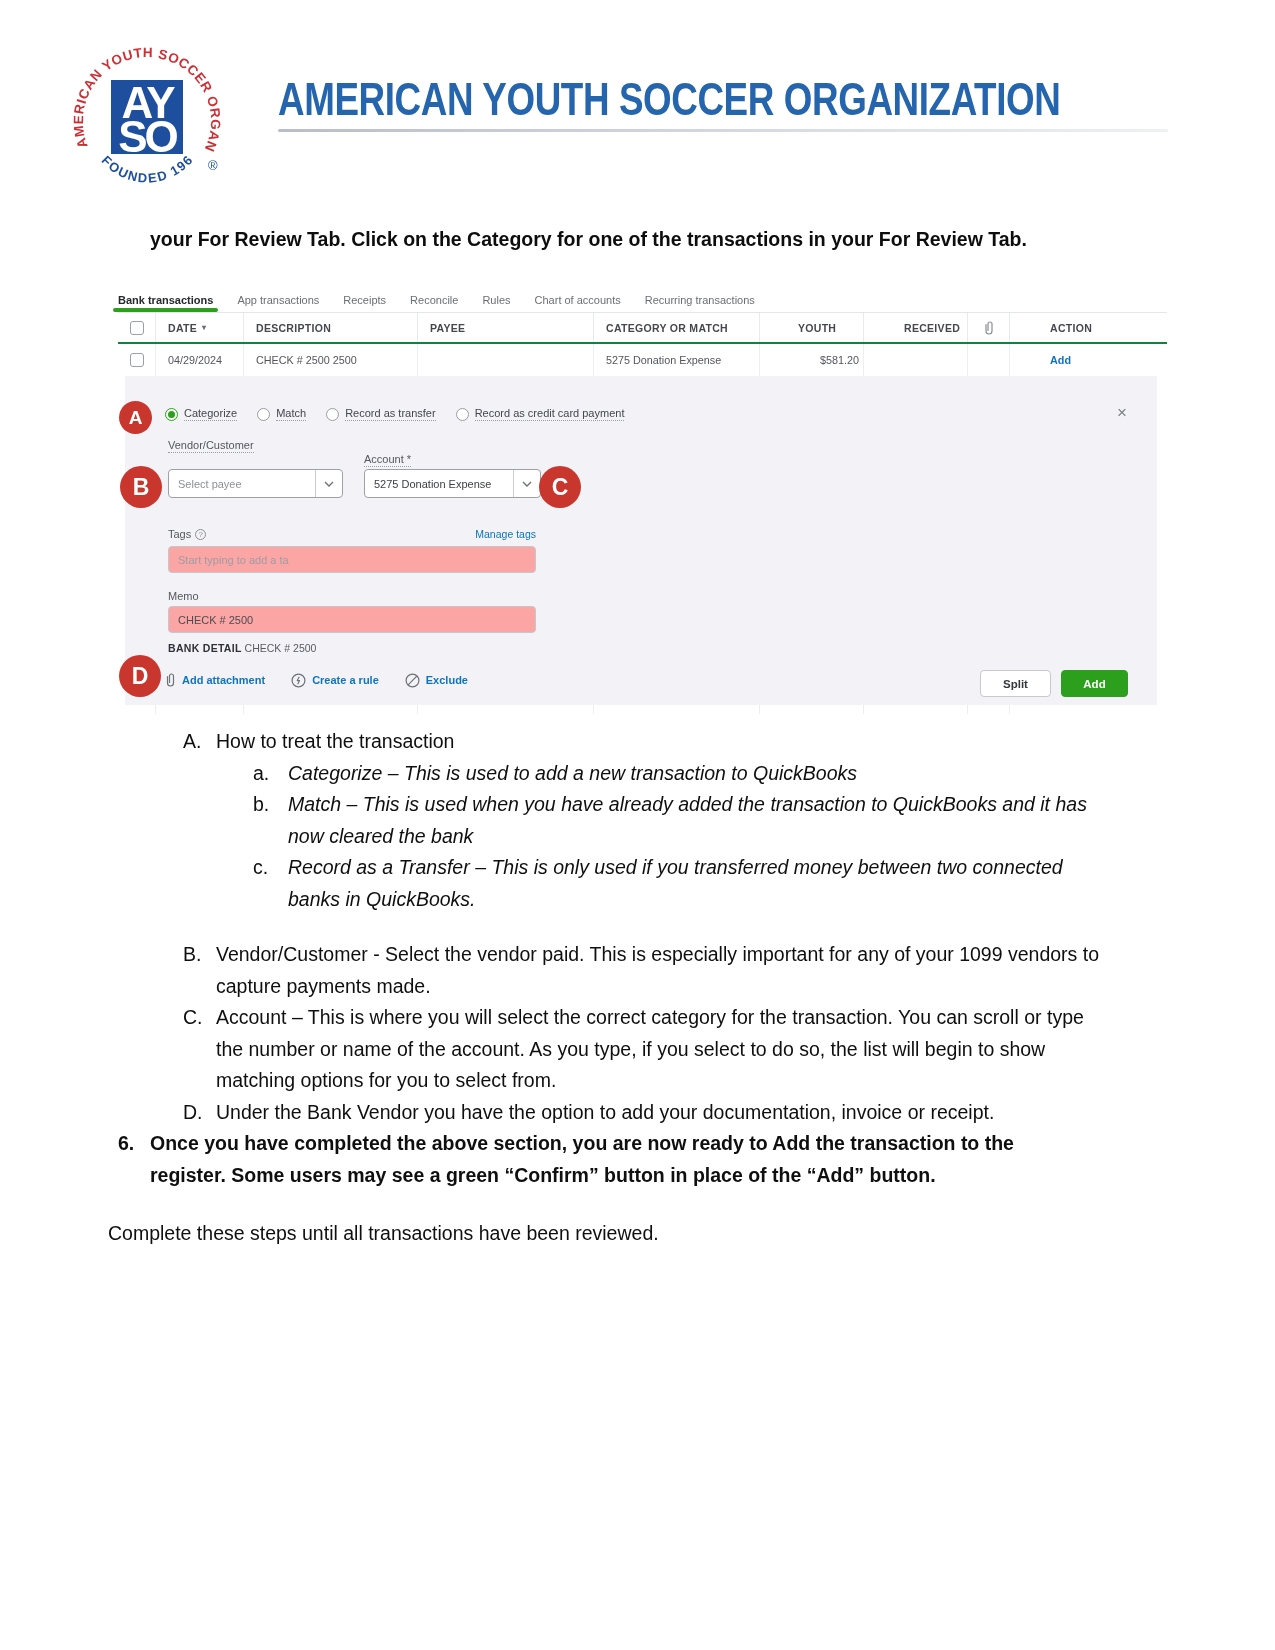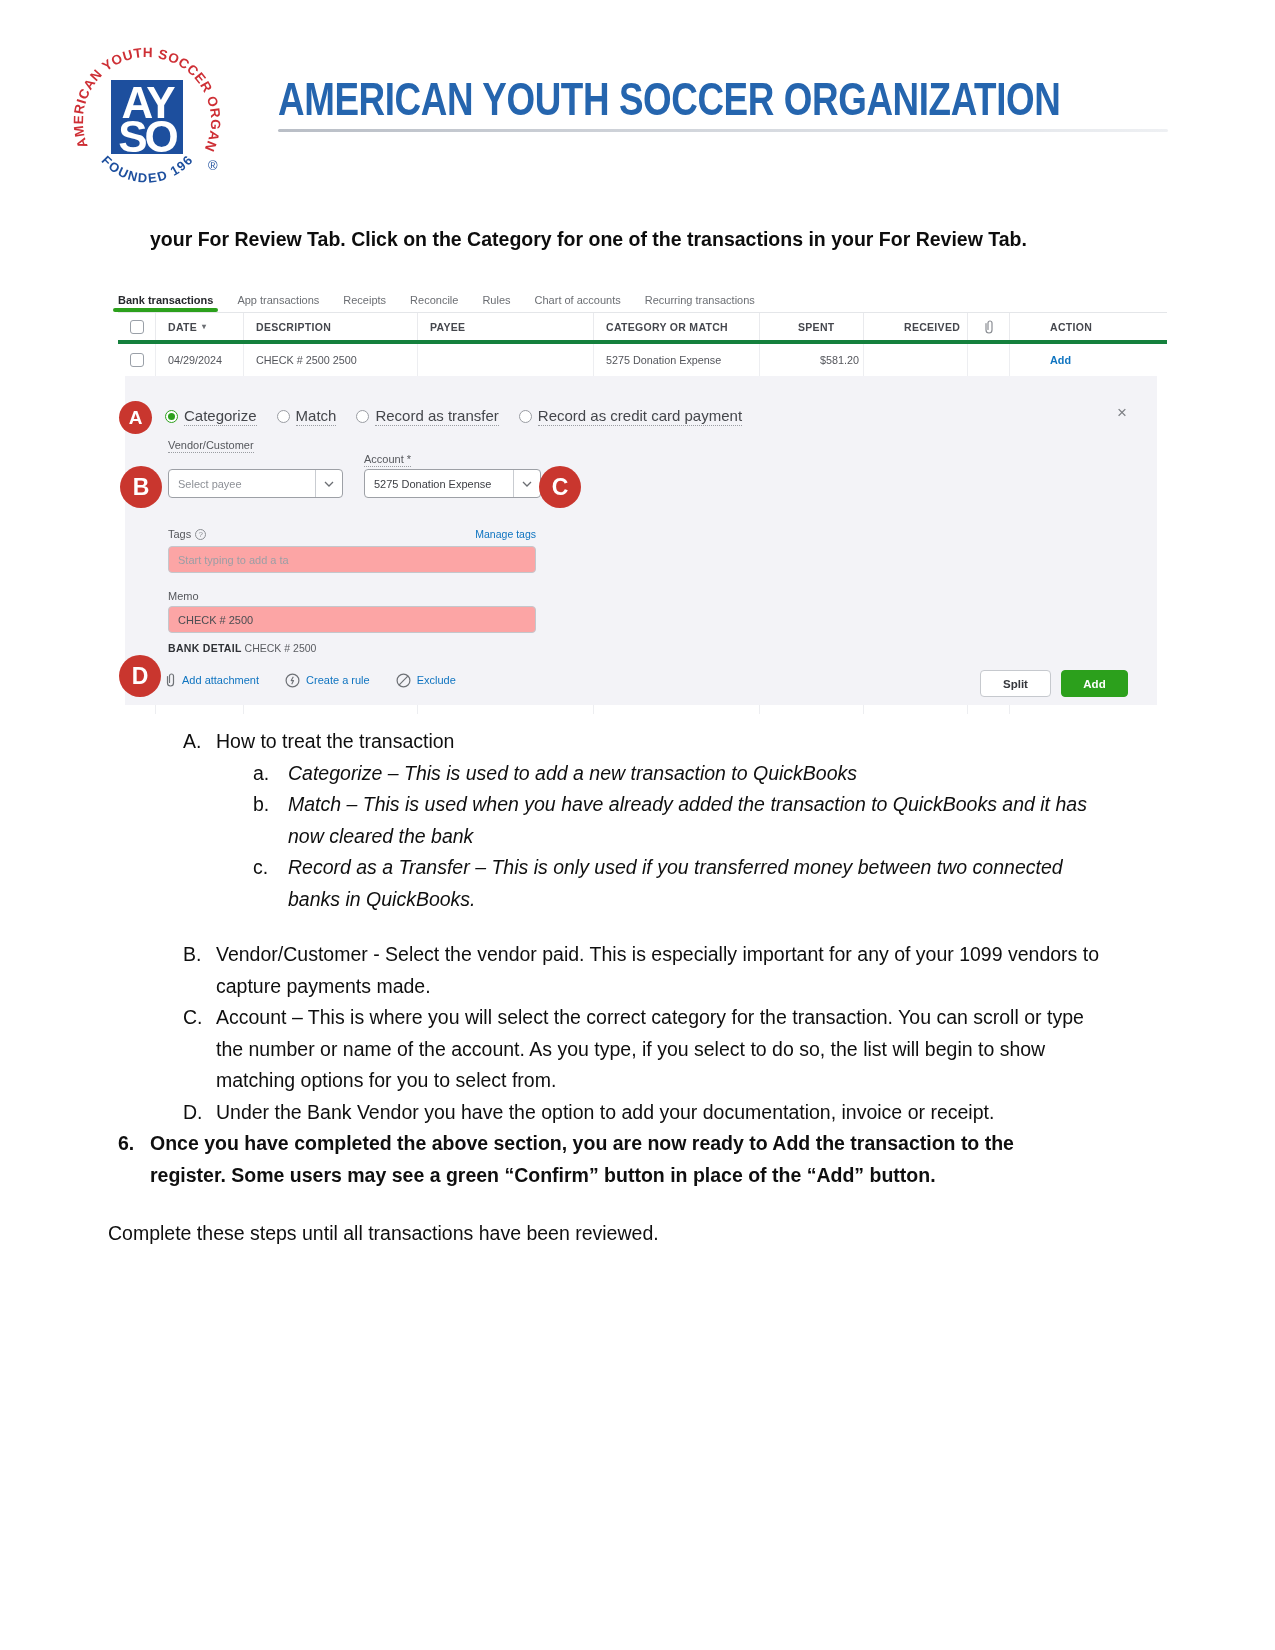--- a/index.html
+++ b/index.html
@@ -21,21 +21,21 @@
 
   
   #qb { position:absolute; left:118px; top:288px; width:1049px; height:424px; font-family:"Liberation Sans",sans-serif; }
   .qb-tabs { display:flex; align-items:flex-end; gap:24px; height:25px; border-bottom:1px solid #e4e6e9; }
   .qb-tab { font-size:11px; color:#6b6e73; padding-bottom:6px; position:relative; white-space:nowrap; cursor:pointer; }
   .qb-tab.active { color:#26282c; font-weight:700; }
   .qb-tab.active::after { content:""; position:absolute; left:-5px; right:-5px; bottom:0; height:4px;
     background:#2ca01c; border-radius:3px; }
 
   .qb-grid { display:grid; grid-template-columns:38px 88px 174px 176px 166px 104px 104px 42px 1fr; align-items:center; }
-  .qb-head { height:31px; border-bottom:4px solid #15803d; }
+  .qb-head { height:31px; border-bottom:2px solid #15803d; }
   .qb-head > div { font-size:10.5px; font-weight:700; color:#45474d; letter-spacing:0.3px;
     padding-left:12px; height:100%; display:flex; align-items:center; border-right:1px solid #e9eaed; }
   .qb-head > div:last-child, .qb-row > div:last-child { border-right:none; }
   .qb-row { height:32px; }
   .qb-row > div { font-size:10.8px; color:#53555b; padding-left:12px; height:100%;
     display:flex; align-items:center; border-right:1px solid #edeef1; }
   .col-spent { justify-content:flex-end; padding-right:4px; }
   .col-action { padding-left:40px !important; }
   .caret { font-size:8px; color:#6b6e73; margin-left:5px; }
   .qb-checkbox { width:14px; height:14px; border:1px solid #9aa0a8; border-radius:3px; background:#fff; margin-left:11px; cursor:pointer; }
@@ -48,21 +48,21 @@
   #badge-a { left:-6px; top:25px; width:33px; height:33px; font-size:19px; }
   #badge-b { left:-5px; top:90px; width:42px; height:42px; font-size:23px; }
   #badge-c { left:414px; top:90px; width:42px; height:42px; font-size:23px; }
   #badge-d { left:-6px; top:279px; width:42px; height:42px; font-size:23px; }
 
   .radio-row { position:absolute; left:40px; top:31px; display:flex; align-items:center; gap:20px; }
   .radio-item { display:flex; align-items:center; gap:6px; cursor:pointer; }
   .radio { width:13px; height:13px; border-radius:50%; border:1px solid #9a9da3; background:#fff; position:relative; }
   .radio.sel { border:1.5px solid #2ca01c; }
   .radio.sel::after { content:""; position:absolute; left:2px; top:2px; width:7px; height:7px; border-radius:50%; background:#2ca01c; }
-  .radio-label { font-size:15px; color:#44464b; border-bottom:1px dotted #9a9da2; padding-bottom:1px; }
+  .radio-label { font-size:11px; color:#44464b; border-bottom:1px dotted #9a9da2; padding-bottom:1px; }
   #panel-close { position:absolute; right:30px; top:28px; font-size:17px; color:#7e8085; cursor:pointer; line-height:1; }
 
   .field-label { position:absolute; font-size:11px; color:#55575c; }
   .dotted { border-bottom:1px dotted #9a9da2; padding-bottom:1px; }
   .selectbox { position:absolute; height:29px; background:#fff; border:1px solid #9da0a6; border-radius:4px;
     display:flex; align-items:center; cursor:pointer; }
   .selectbox .val { flex:1; font-size:11px; padding-left:9px; }
   .val.placeholder { color:#8d9096; }
   .val.filled { color:#3c3e43; }
   .chev { width:27px; height:100%; border-left:1px solid #c9ccd1; display:flex; align-items:center; justify-content:center; }
@@ -73,21 +73,21 @@
 
   .tagrow { position:absolute; left:43px; top:152px; width:368px; display:flex; align-items:flex-end; justify-content:space-between; }
   .tags-label { font-size:11px; color:#55575c; display:flex; align-items:center; gap:4px;text-align:right; }
   .help-icon { width:11px; height:11px; border:1px solid #8c8f94; border-radius:50%; font-size:8px; color:#8c8f94;
     display:flex; align-items:center; justify-content:center; }
   .manage-tags { font-size:10.5px; color:#0f74c0; cursor:pointer; }
 
   #bank-detail { position:absolute; left:43px; top:266px; font-size:10.5px; color:#5a5c61; }
   #bank-detail b { color:#2f3136; letter-spacing:0.3px;margin-top:46px; }
 
-  .panel-actions { position:absolute; left:40px; top:296px; display:flex; align-items:center; gap:26px; }
+  .panel-actions { position:absolute; left:40px; top:296px; display:flex; align-items:center; gap:26px;font-weight:bold; }
   .pa-item { display:flex; align-items:center; gap:6px; cursor:pointer; }
   .pa-item span { font-size:11px; color:#0f74c0; }
   .panel-buttons { position:absolute; right:29px; top:294px; display:flex; gap:10px; }
   .btn { height:27px; border-radius:4px; font-size:11.5px; font-weight:700; display:flex; align-items:center;
     justify-content:center; cursor:pointer; }
   .btn-split { width:71px; background:#fff; border:1px solid #c6c9ce; color:#35373c; }
   .btn-add { width:67px; background:#2ca01c; border:1px solid #2ca01c; color:#fff; }
 
   .qb-strip { height:9px; border-bottom:none; }
   .qb-strip > div { height:100%; border-right:1px solid #edeef1; }
@@ -147,21 +147,21 @@
       <div>
           <span class="qb-checkbox" style="margin-left:0"></span>
         </div>
       <div>
           <span>DATE</span>
           <span class="caret">▾</span>
         </div>
       <div>DESCRIPTION</div>
       <div>PAYEE</div>
       <div>CATEGORY OR MATCH</div>
-      <div style="padding-left:38px">SPENT</div>
+      <div style="padding-left:38px">YOUTH</div>
       <div style="padding-left:40px">RECEIVED</div>
       <div style="justify-content:center;padding-left:0">
         <svg width="10" height="16" viewBox="0 0 10 16">
             <path d="M2 4.5 V11 a3 3 0 0 0 6 0 V4 a2 2 0 0 0-4 0 v6.5" fill="none" stroke="#8a8d93" stroke-width="1.2" stroke-linecap="round"></path>
           </svg>
       </div>
       <div class="col-action">ACTION</div>
     </div>
 
     <div class="qb-grid qb-row">

